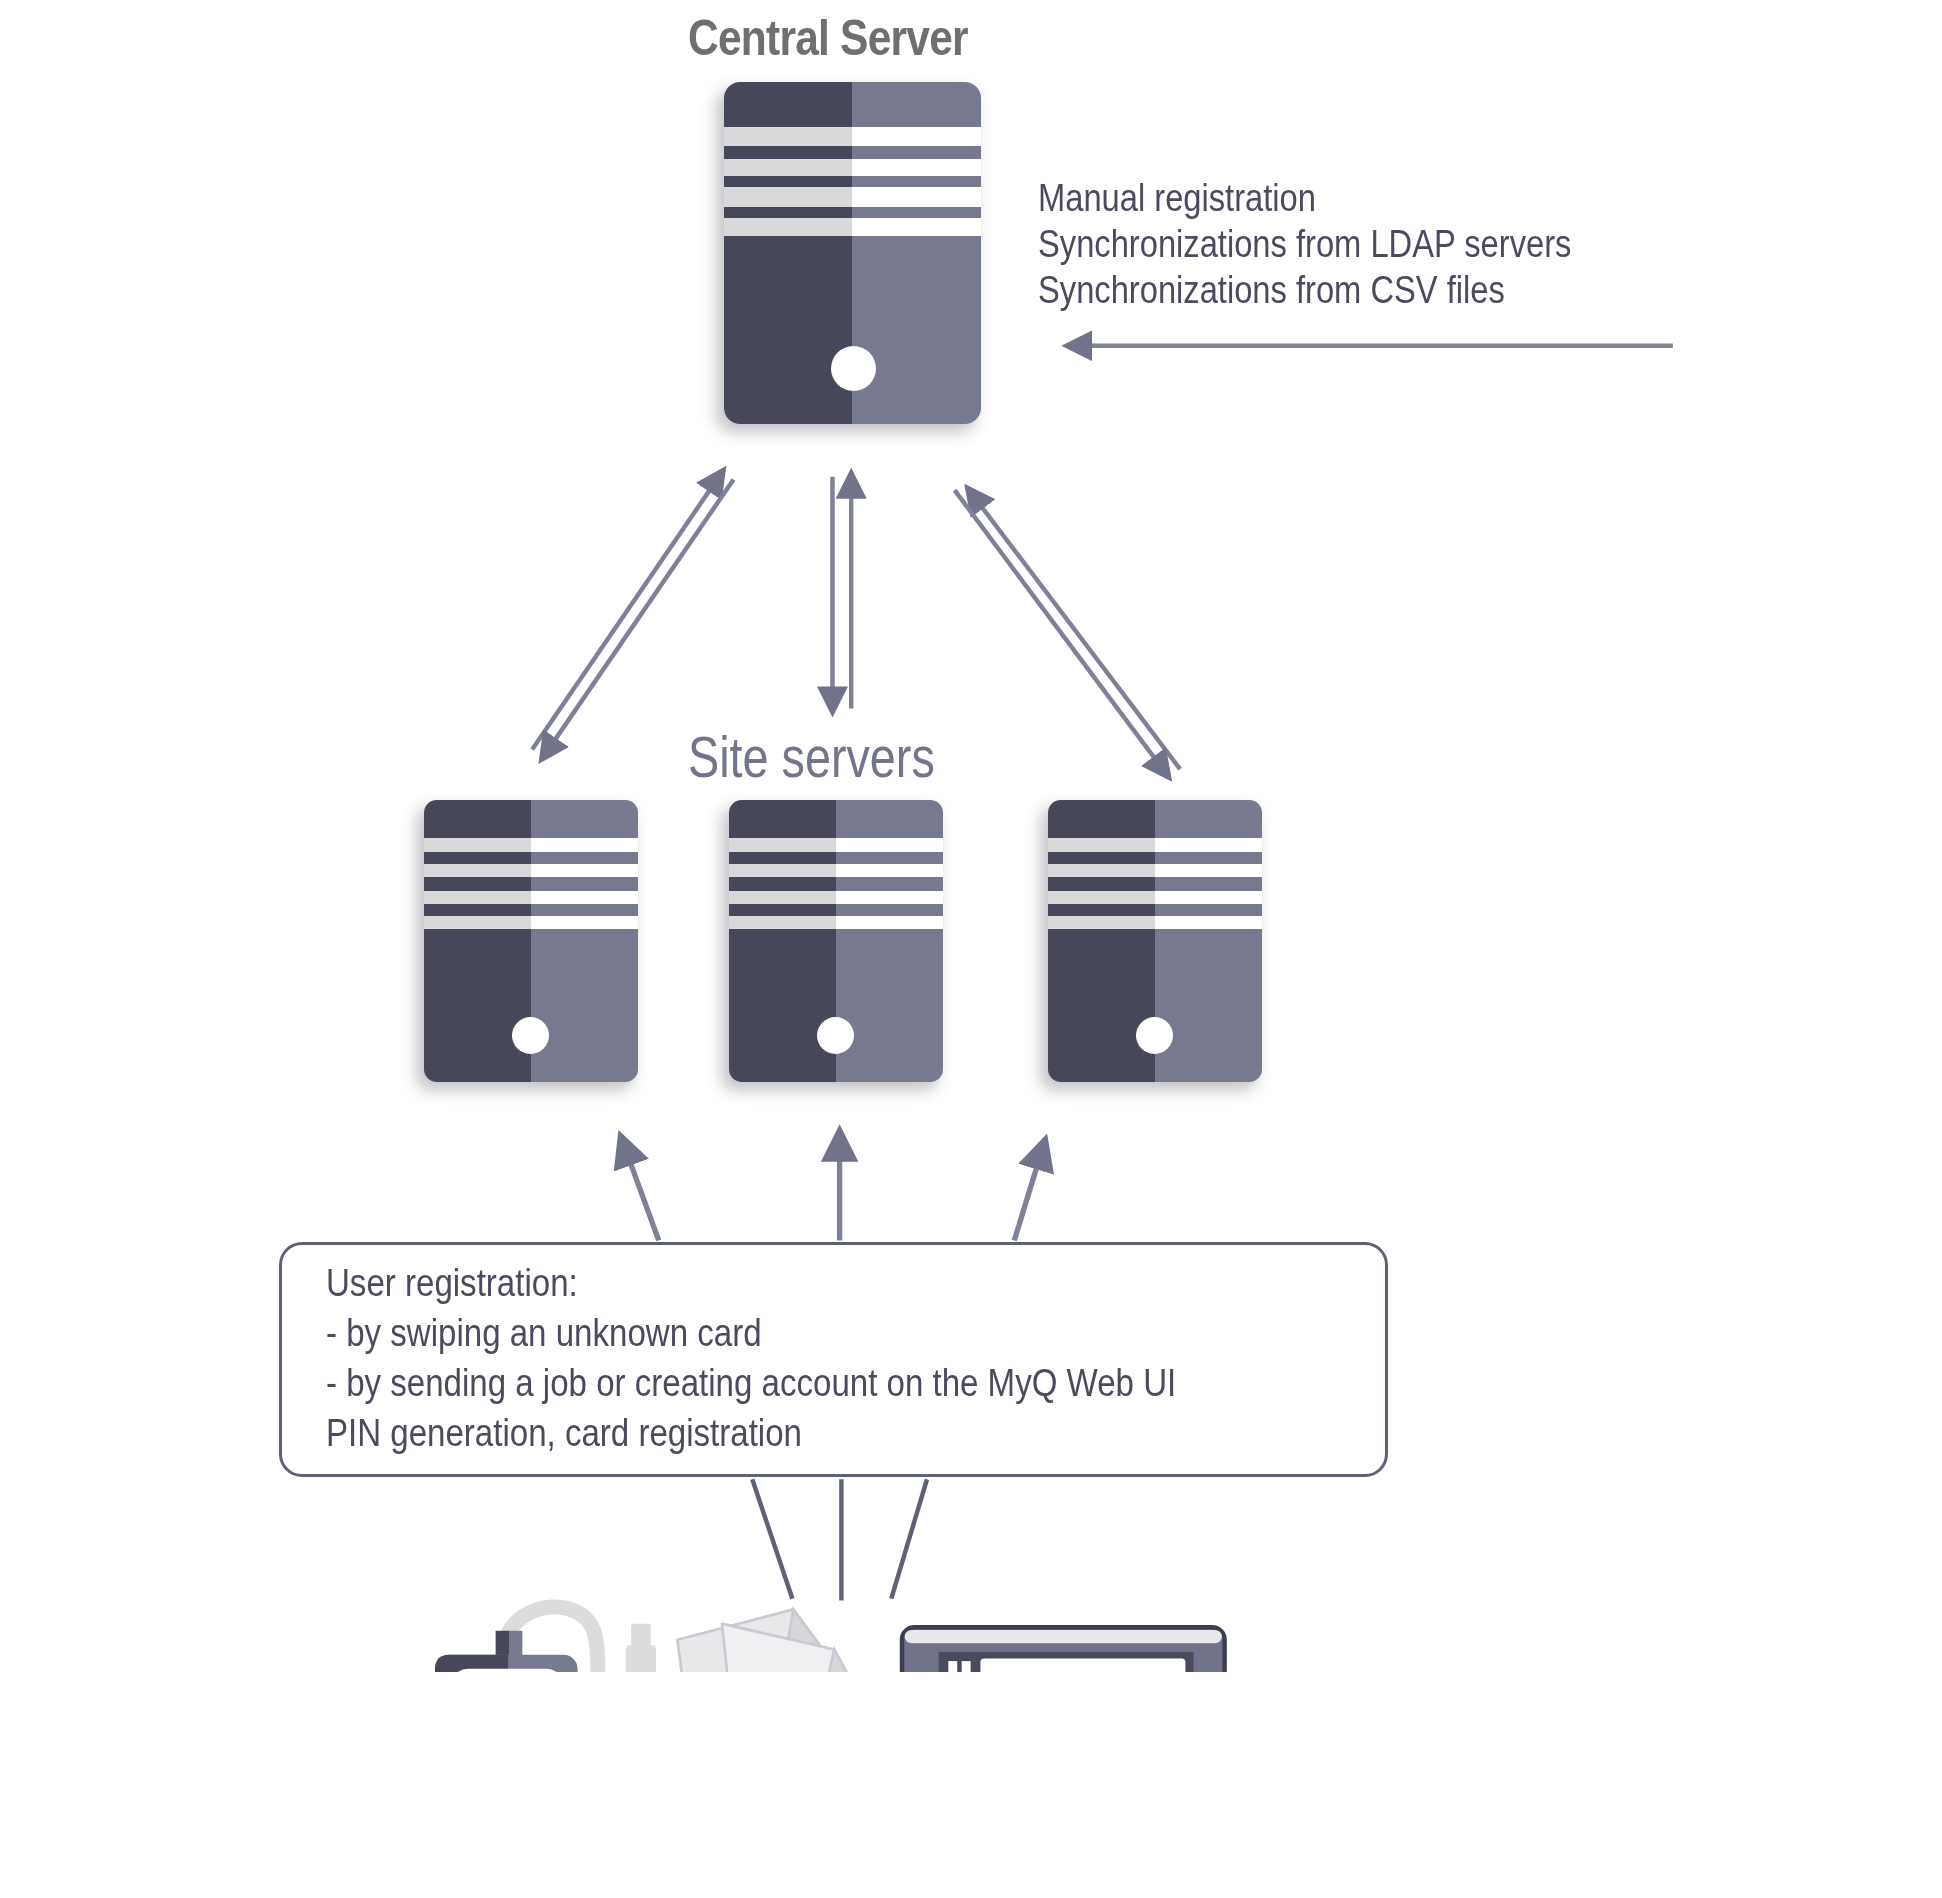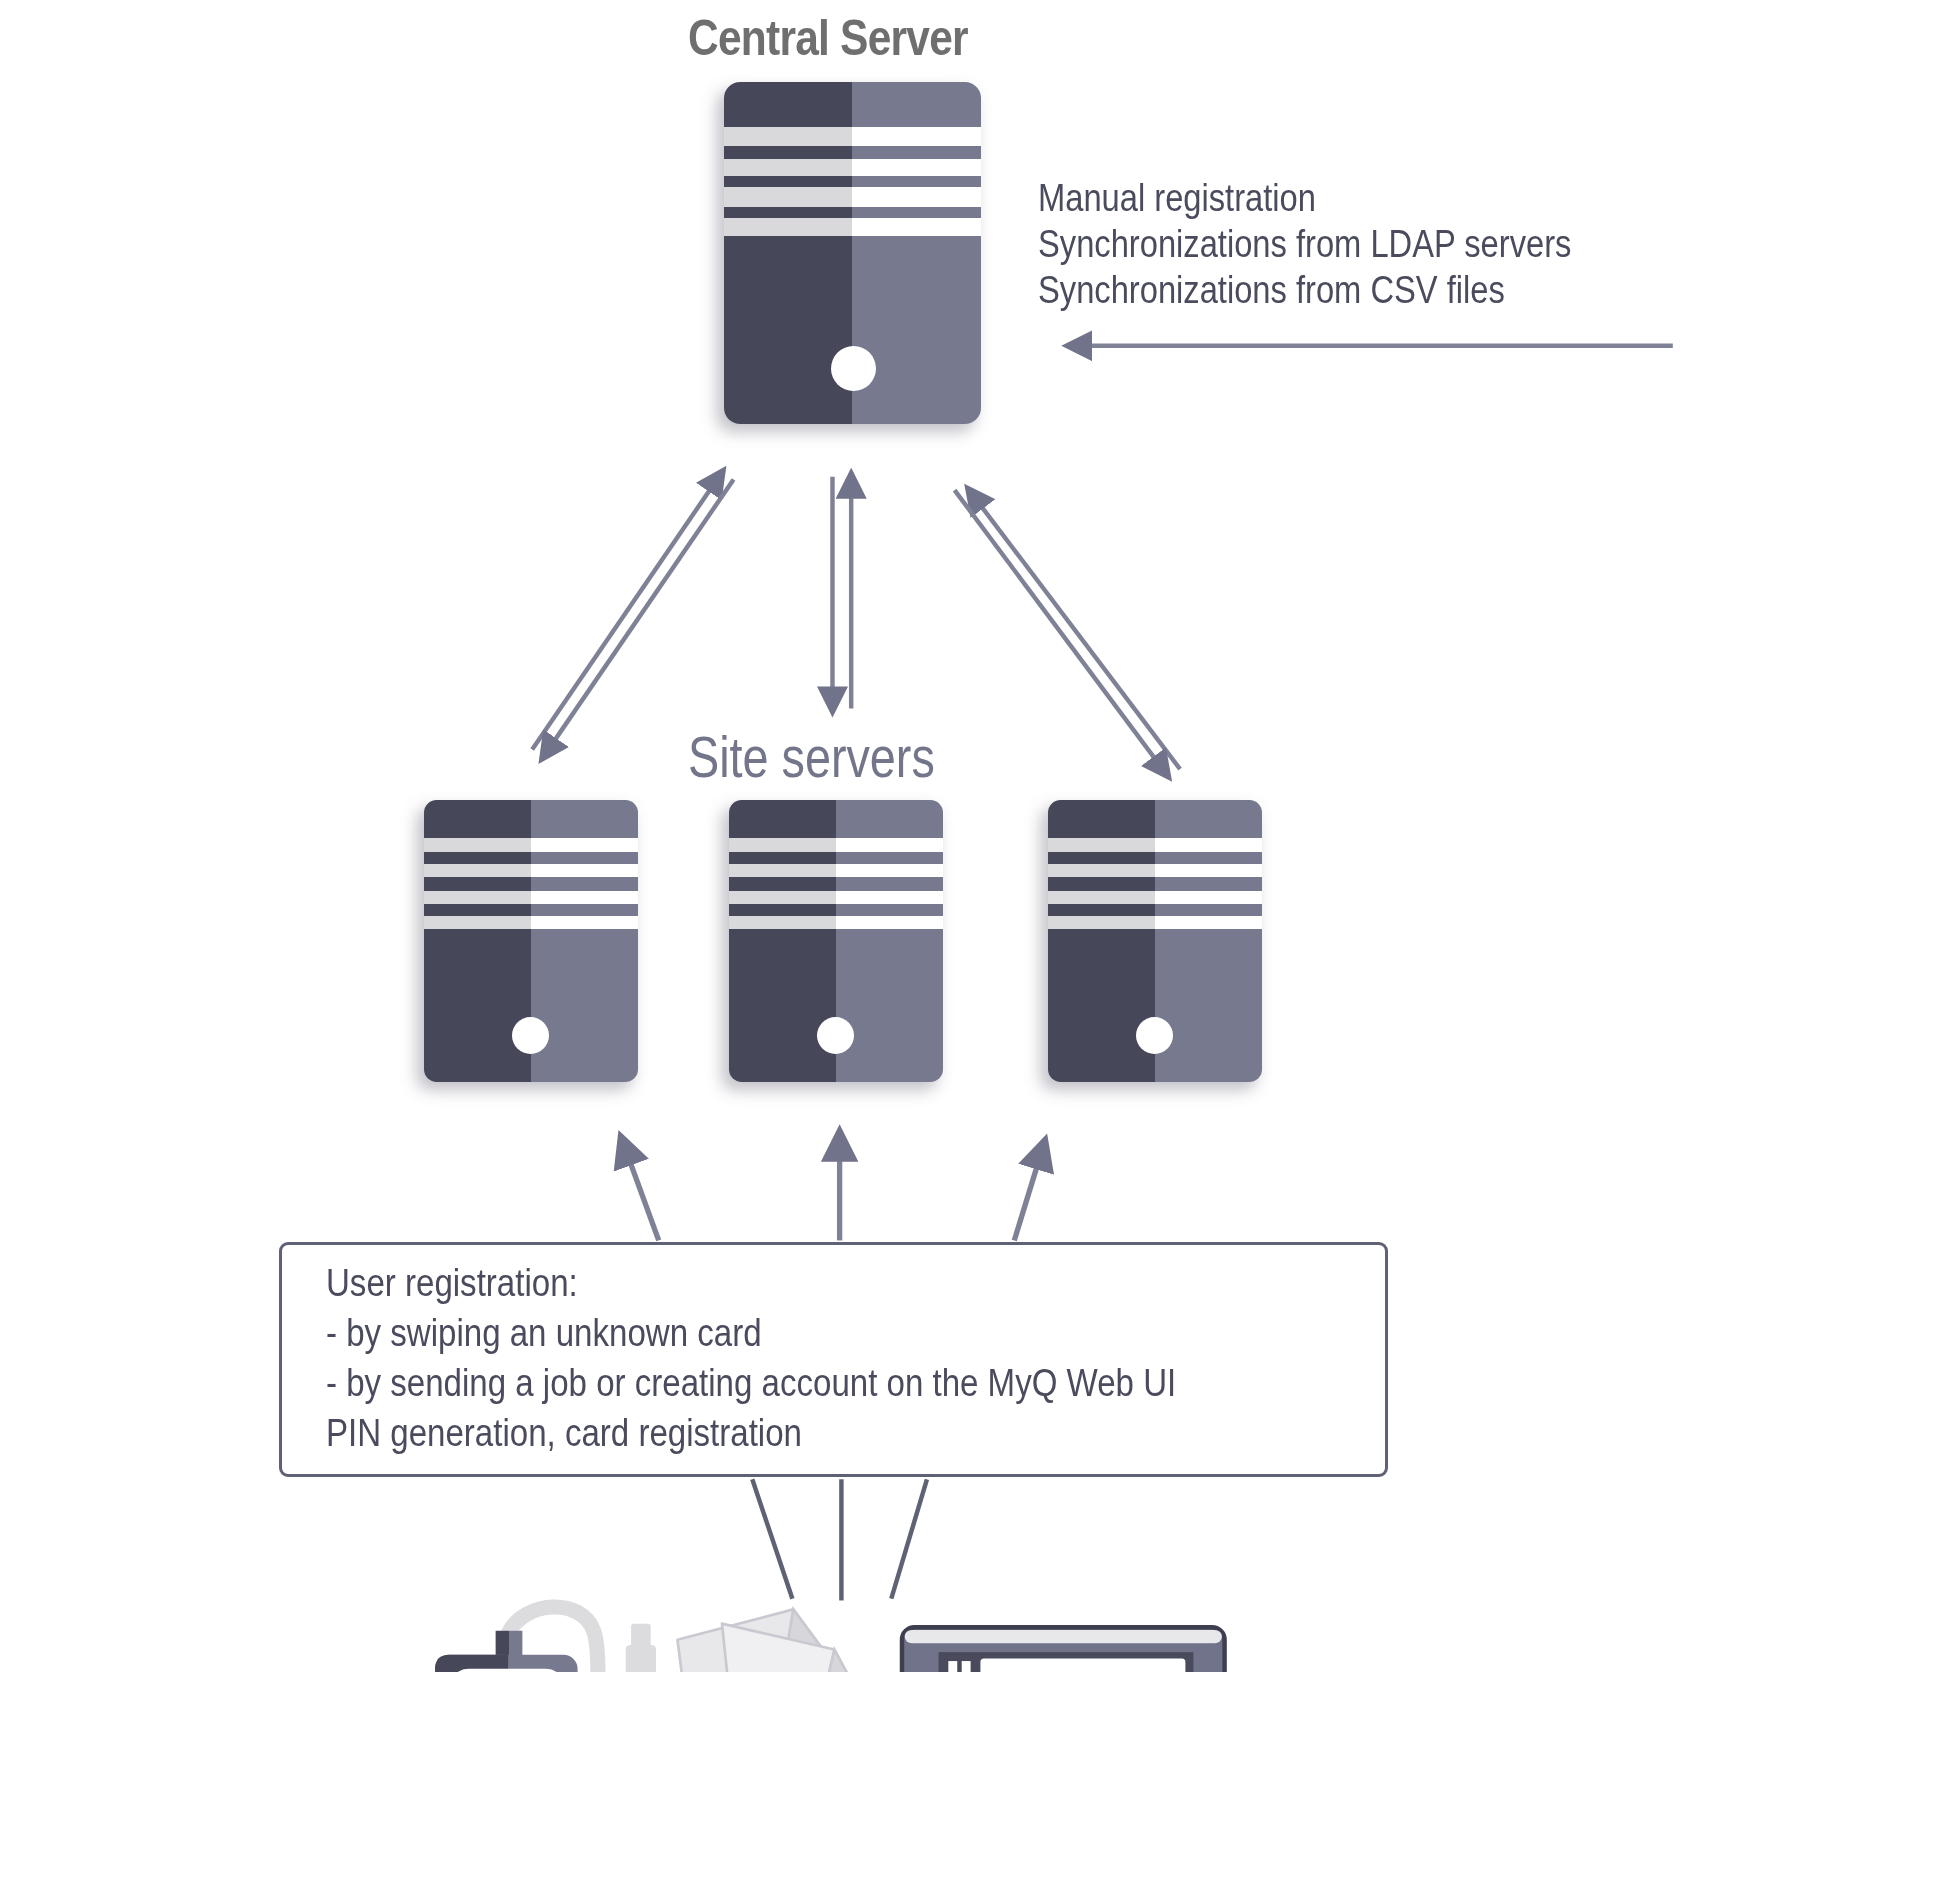--- a/index.html
+++ b/index.html
@@ -37,21 +37,21 @@
   .site .stripe:nth-of-type(1){top:38px;height:14.3px}
   .site .stripe:nth-of-type(2){top:64px;height:13.4px}
   .site .stripe:nth-of-type(3){top:91px;height:12.5px}
   .site .stripe:nth-of-type(4){top:116px;height:12.5px}
   .site .dot{width:37px;height:37px;left:88px;top:217px}
   .site.s1{left:424px}.site.s2{left:729px}.site.s3{left:1048px}
 
   .note{position:absolute;left:1038px;top:175px;font-size:38px;line-height:46px;color:var(--text-dark);
         transform:scaleX(.86);}
   .regbox{position:absolute;left:279px;top:1242px;width:1109px;height:235px;border:3.6px solid var(--box-border);
-          border-radius:9px;background:#fff;box-sizing:border-box;}
+          border-radius:23px;background:#fff;box-sizing:border-box;}
   .regtext{position:absolute;left:44px;top:12.5px;font-size:38px;line-height:50px;color:var(--text-dark);
           transform:scaleX(.87);}
 
   svg.overlay{position:absolute;left:0;top:0;width:1943px;height:1899px;pointer-events:none;}
   .aline{stroke:var(--arrow-line);stroke-width:5;fill:none;}
   .aline.thick{stroke-width:6;}
   .ah{fill:var(--arrow-head);}
   .connector{stroke:var(--box-border);stroke-width:5;fill:none;}
   .cable{stroke:var(--cable-gray);stroke-width:17;fill:none;stroke-linecap:round;}
   .cablefill{fill:var(--cable-gray);}

